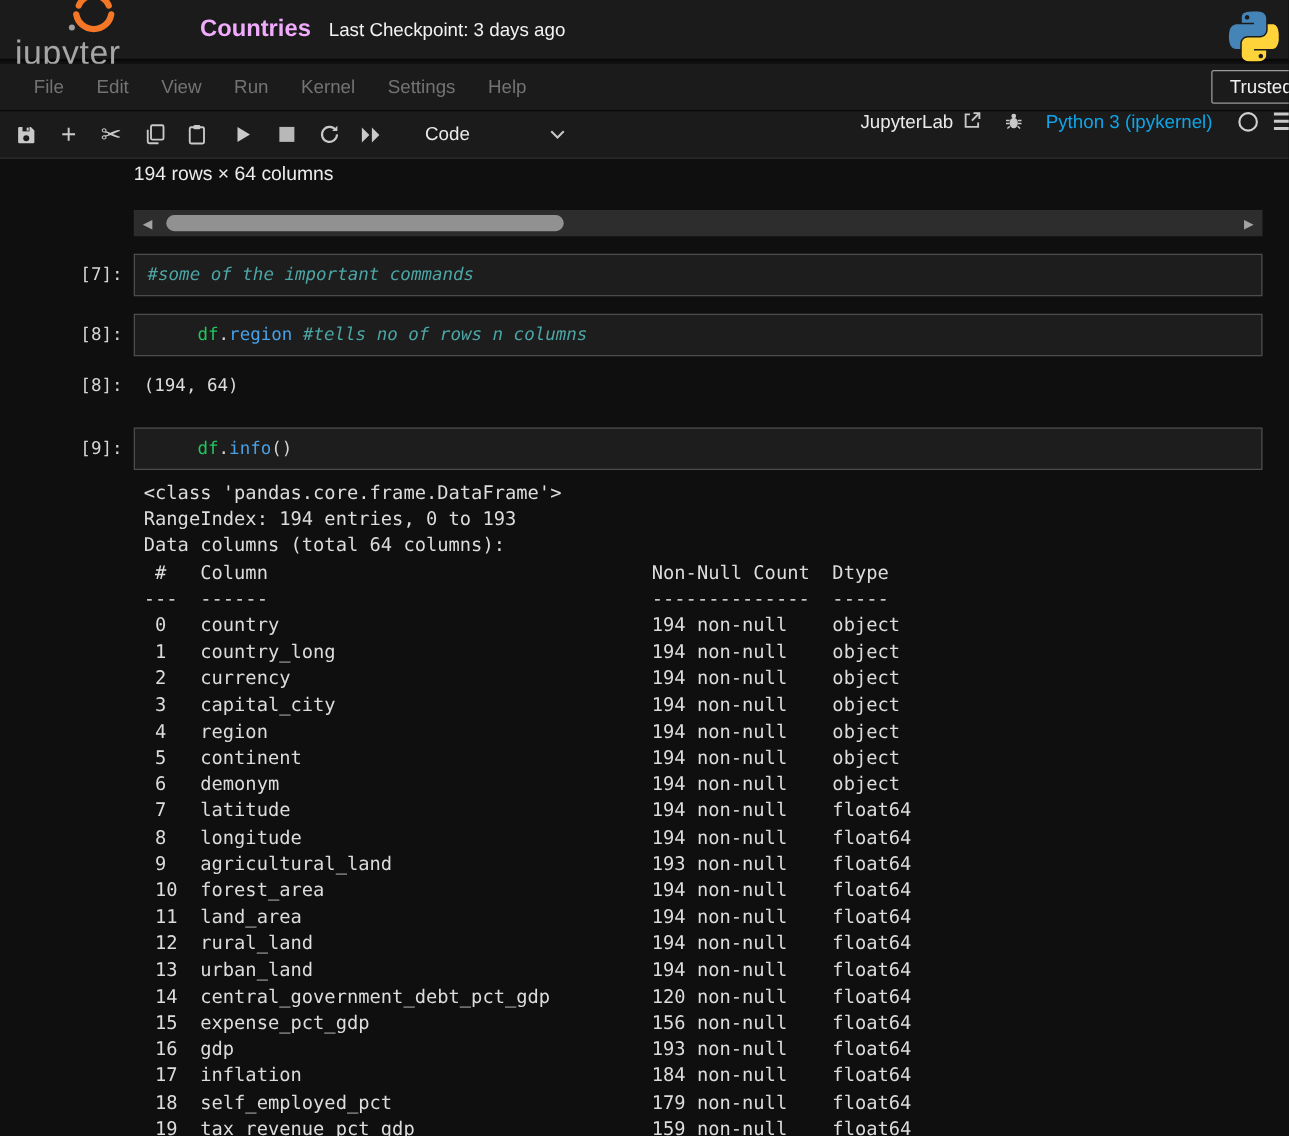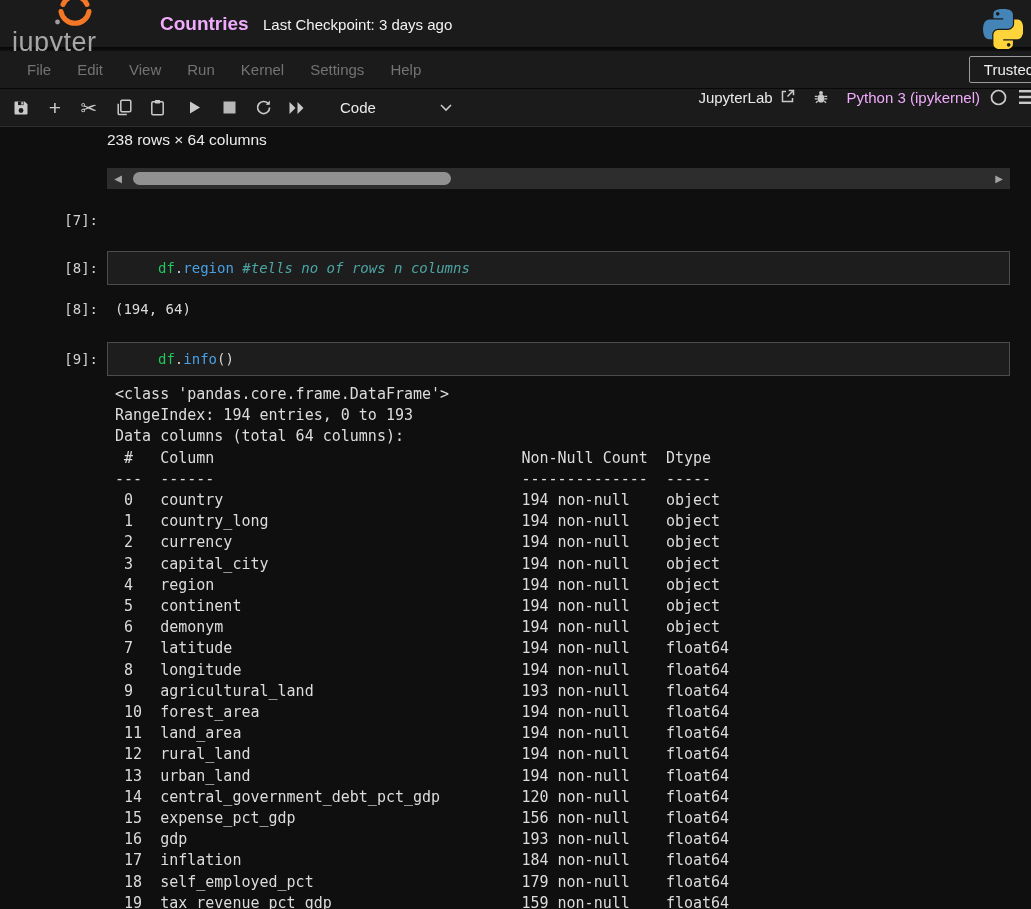--- a/index.html
+++ b/index.html
@@ -41,21 +41,21 @@
   }
   .tb-btn {
     width:34px; height:30px; display:flex; align-items:center; justify-content:center;
     color:#c9c9c9; cursor:pointer;
   }
   .tb-glyph { font-size:18px; color:#c9c9c9; line-height:1; }
   .celltype { font-size:15px; color:#eaeaea; margin-left:26px; }
   .celltype-chevron { margin-left:64px; }
   .tb-right { position:absolute; right:0; top:0; height:39px; display:flex; align-items:flex-start; }
   .jl-link { font-size:15px; color:#eaeaea; margin-right:7px; }
-  .kernel-name { font-size:15px; color:#f0abfc; margin:0 10px 0 18px; }
+  .kernel-name { font-size:15px; color:#0ea5e9; margin:0 20px 0 18px; }
   
   .summary-text { position:absolute; left:107px; top:131px; font-size:15.5px; color:#ececec; }
   .hscrollbar {
     position:absolute; left:107px; top:168px; width:903px; height:21px;
     background:#2d2d2d; display:flex; align-items:center;
   }
   .hs-arrow { width:18px; text-align:center; font-size:10px; color:#a3a3a3; cursor:pointer; }
   .hs-left { position:absolute; left:2px; }
   .hs-right { position:absolute; right:2px; }
   .hs-thumb {
@@ -206,30 +206,31 @@
     <span style="margin-left:12px; margin-right:-8px">
       <svg width="20" height="16" viewBox="0 0 20 16">
         <rect x="0" y="1" width="20" height="2.4" fill="#c9c9c9"></rect>
         <rect x="0" y="6.8" width="20" height="2.4" fill="#c9c9c9"></rect>
         <rect x="0" y="12.6" width="20" height="2.4" fill="#c9c9c9"></rect>
       </svg>
     </span>
   </div>
 </div>
 
-<div class="summary-text">238 rows × 64 columns</div>
+<div class="summary-text">194 rows × 64 columns</div>
 
 <div class="hscrollbar">
   <span class="hs-arrow hs-left">◀</span>
   <div class="hs-thumb"></div>
   <span class="hs-arrow hs-right">▶</span>
 </div>
 
 <div class="cell-row" style="top:203px; height:36px;">
   <div class="cell-prompt">[7]:</div>
+  <div class="cell-input code-line"><span class="tk-comment">#some of the important commands</span></div>
 </div>
 
 <div class="cell-row" style="top:251px; height:36px;">
   <div class="cell-prompt">[8]:</div>
   <div class="cell-input code-line"><span class="tk-name">df</span><span class="tk-plain">.</span><span class="tk-prop">region</span><span class="tk-plain"> </span><span class="tk-comment">#tells no of rows n columns</span></div>
 </div>
 
 <div class="cell-row" style="top:301px; height:22px;">
   <div class="out-prompt">[8]:</div>
   <div class="out-text">(194, 64)</div>

